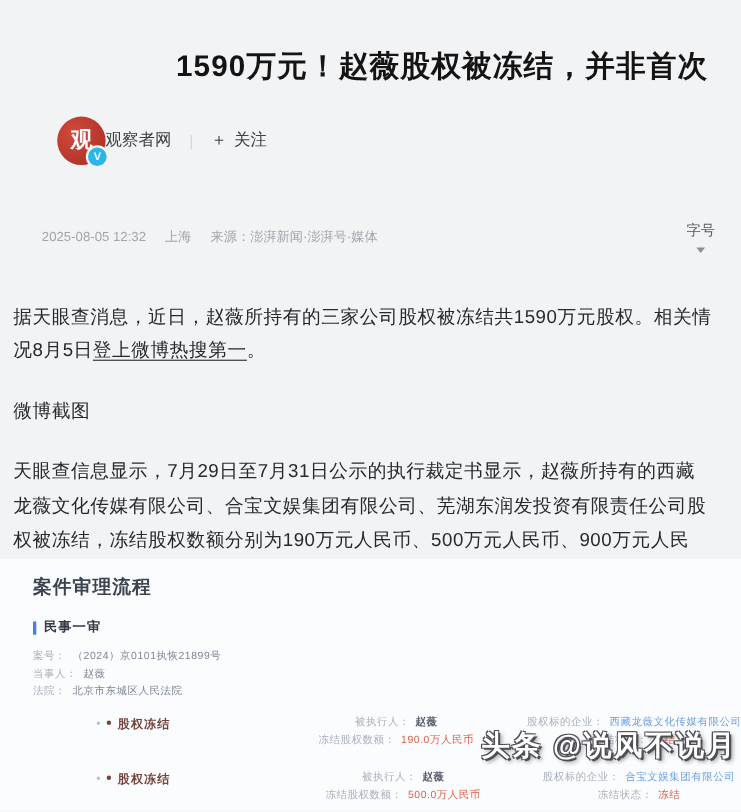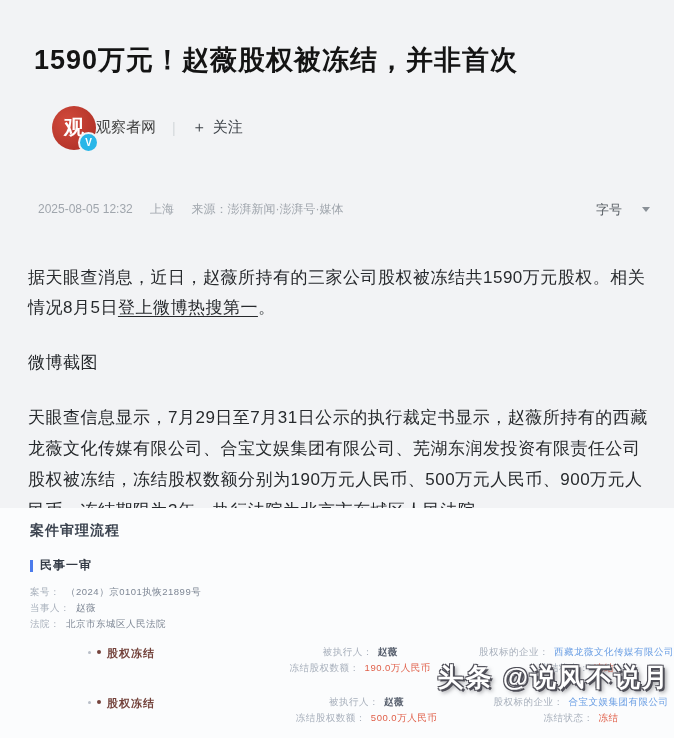--- a/index.html
+++ b/index.html
@@ -9,20 +9,21 @@
     font-family:"Liberation Sans","DejaVu Sans",sans-serif;
     -webkit-font-smoothing:antialiased;
   }
   .page{width:674px;height:738px;position:relative;overflow:hidden;}
 
   
   .article-title{
     padding:24px 30px 0 34px;
     font-size:27px;line-height:1.35;font-weight:700;color:#141414;
     letter-spacing:1px;
+    text-align:right;
   }
 
   
   .author-row{margin:26px 0 0 52px;display:flex;align-items:center;height:46px;}
   .avatar-wrap{position:relative;width:44px;height:44px;flex:0 0 auto;}
   .avatar{
     width:44px;height:44px;border-radius:50%;
     background:radial-gradient(circle at 35% 35%, #d14a3c, #a92b22);
     color:#fff;display:flex;align-items:center;justify-content:center;
     font-size:20px;font-weight:700;
@@ -40,38 +41,38 @@
     font-family:inherit;
   }
   .follow-plus{font-size:15px;color:#3d4248;}
 
   
   .meta-row{
     margin:50px 24px 0 38px;display:flex;justify-content:space-between;align-items:center;
     font-size:12px;color:#a0a6ad;
   }
   .meta-left span{margin-right:14px;}
-  .font-size-ctrl{display:flex;align-items:center;gap:20px;color:#555b61;font-size:13px;cursor:pointer;}
+  .font-size-ctrl{display:flex;align-items:center;gap:6px;color:#555b61;font-size:13px;cursor:pointer;flex-direction:column;}
   .caret-down{
     width:0;height:0;border-left:4px solid transparent;border-right:4px solid transparent;
     border-top:5px solid #8a9097;display:inline-block;
   }
 
   
-  .article-body{margin:44px 26px 0 28px;font-size:17px;color:#26292c;}
+  .article-body{margin:44px 26px 0 12px;font-size:17px;color:#26292c;}
   .article-body p{margin:0 0 24px 0;line-height:1.82;letter-spacing:0.5px;}
   .inline-link{color:#26292c;text-decoration:underline;text-underline-offset:3px;cursor:pointer;}
   .img-caption{margin-bottom:22px;}
 
   
   .case-panel{
     position:absolute;left:0;right:0;top:508px;bottom:0;
     background:#fbfcfd;padding:14px 0 0 30px;box-sizing:border-box;
   }
-  .case-header{font-size:14px;font-weight:700;color:#3c4450;letter-spacing:1px;}
+  .case-header{font-size:17px;font-weight:700;color:#3c4450;letter-spacing:1px;}
   .case-section{margin-top:17px;display:flex;align-items:center;}
   .section-bar{width:3px;height:12px;background:#4b7bec;margin-right:7px;}
   .section-title{font-size:12px;font-weight:700;color:#333a45;letter-spacing:1px;text-align:right;}
   .case-fields{margin-top:10px;}
   .case-field{font-size:9.5px;color:#a8b0bc;height:16px;line-height:16px;letter-spacing:0.5px;}
   .case-field .fv{color:#7e8795;margin-left:6px;}
 
   .case-rows{margin-top:12px;}
   .case-row{display:flex;margin-bottom:18px;}
   .row-tag-col{width:215px;padding-left:58px;box-sizing:border-box;display:flex;align-items:flex-start;gap:6px;padding-top:2px;}

